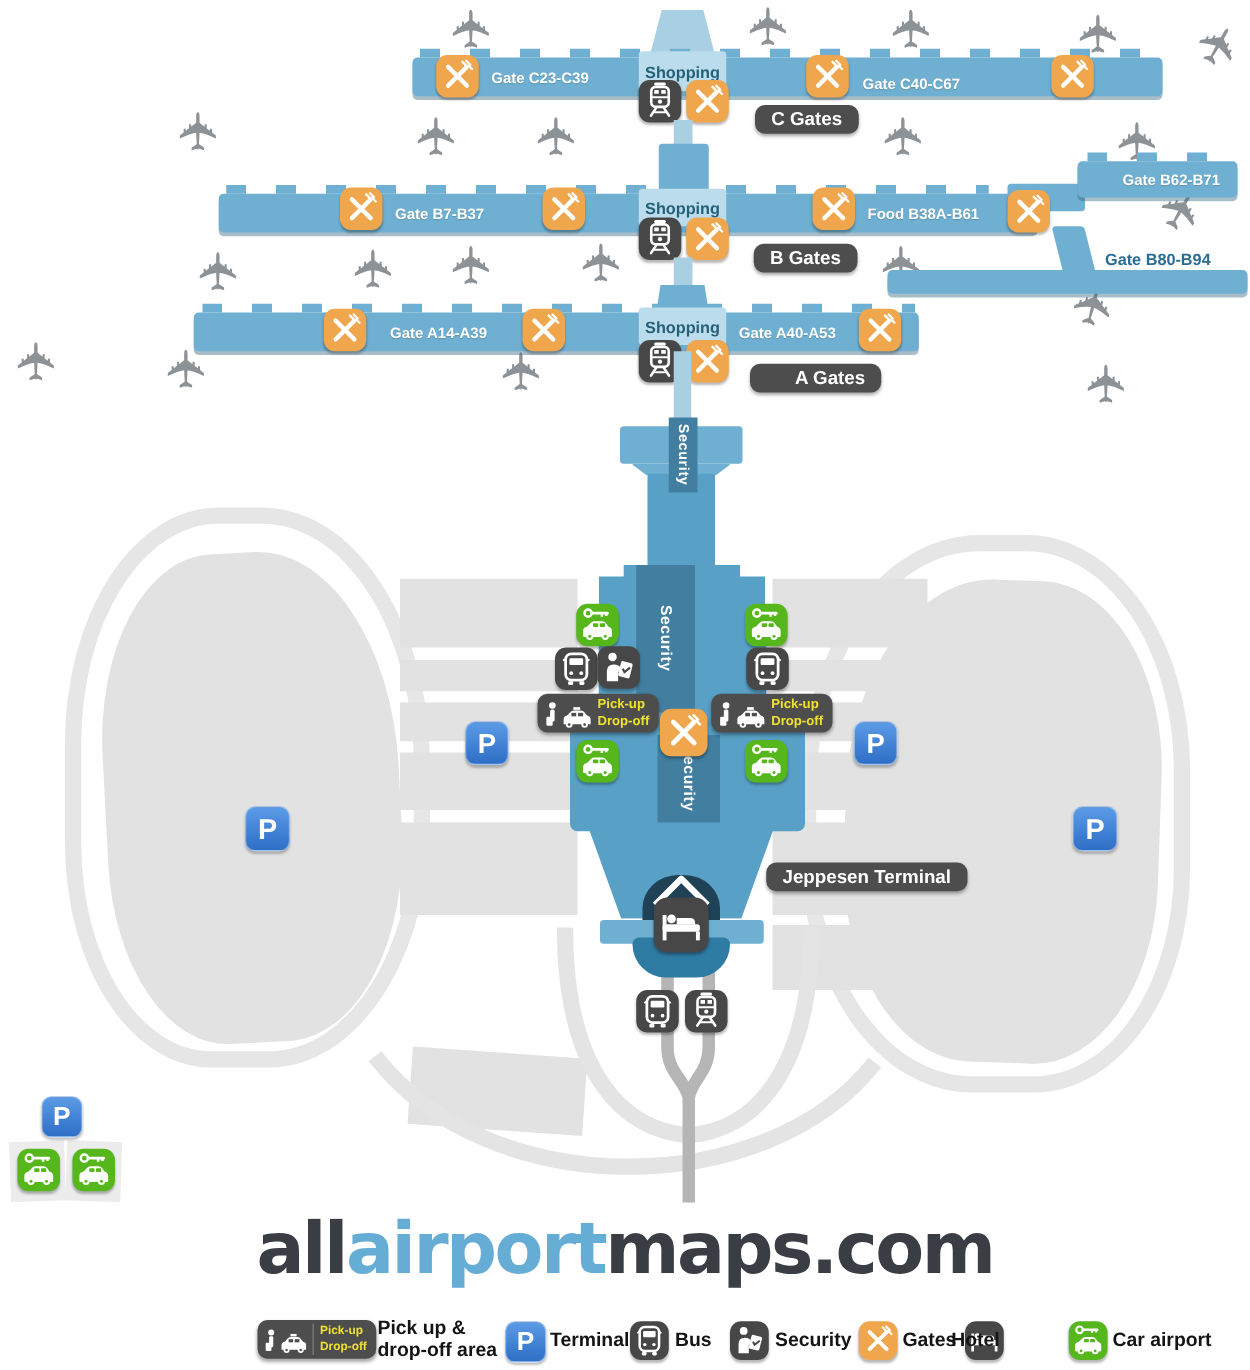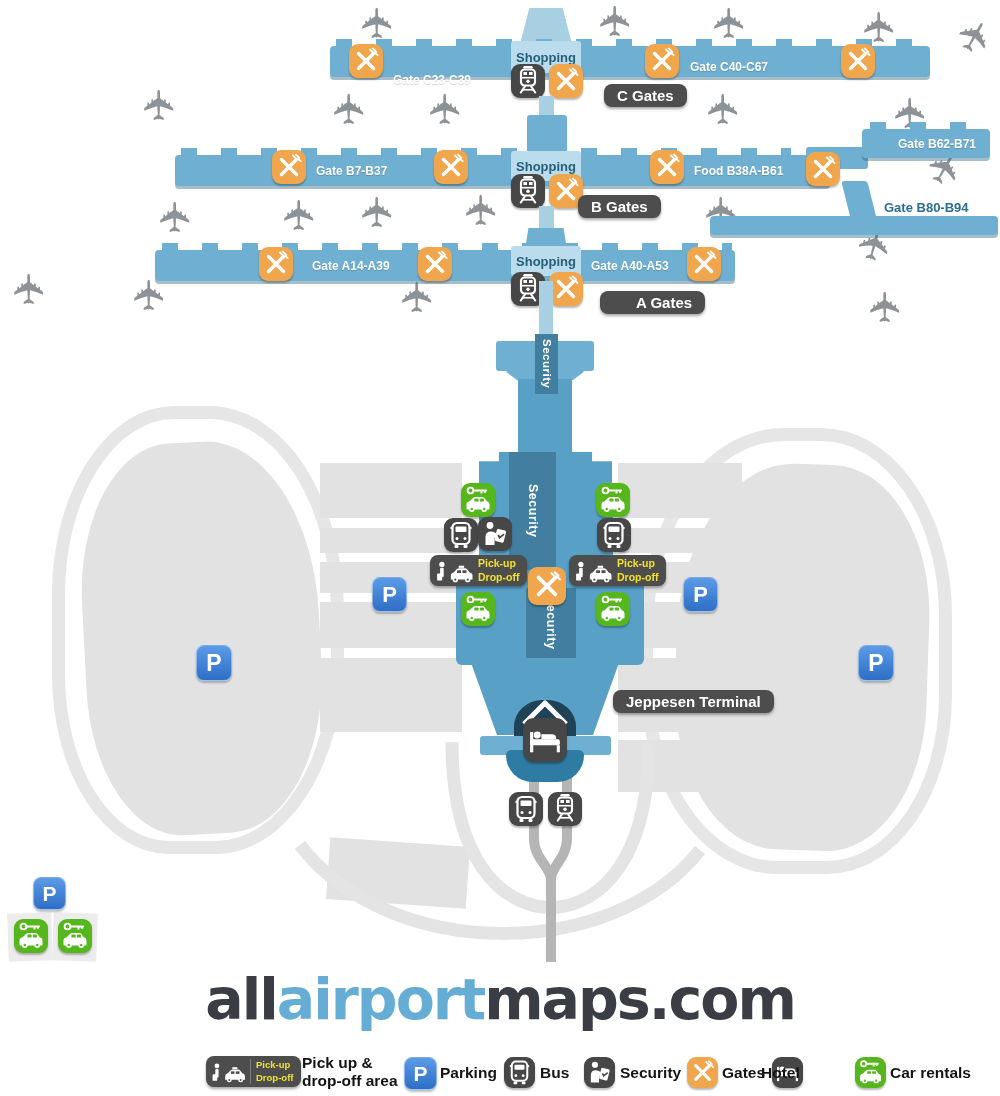--- a/index.html
+++ b/index.html
@@ -177,21 +177,21 @@
   <div class="plane" style="left:704px;top:191px;transform:rotate(-90deg);">✈</div>
   <div class="plane" style="left:858px;top:224px;transform:rotate(-75deg);">✈</div>
   <div class="plane" style="left:12px;top:268px;transform:rotate(-90deg);">✈</div>
   <div class="plane" style="left:132px;top:274px;transform:rotate(-90deg);">✈</div>
   <div class="plane" style="left:400px;top:276px;transform:rotate(-90deg);">✈</div>
   <div class="plane" style="left:868px;top:286px;transform:rotate(-90deg);">✈</div>
 
   <div class="stem" style="left:520px;top:8px;width:52px;height:36px;clip-path:polygon(18% 0,82% 0,100% 100%,0 100%);"></div>
   <div class="bumps" style="left:336px;top:39px;width:588px;"></div>
   <div class="bar" style="left:330px;top:46px;width:600px;height:31px;"></div>
-  <div class="gtxt" style="left:393px;top:55px;margin-top:18px;">Gate C23-C39</div>
+  <div class="gtxt" style="left:393px;top:55px;">Gate C23-C39</div>
   <div class="gtxt" style="left:690px;top:60px;">Gate C40-C67</div>
   <div class="icon orange" style="left:349px;top:44px;">
       <svg viewBox="0 0 34 34">
         <use href="#g-food"></use>
       </svg>
     </div>
   <div class="icon orange" style="left:645px;top:44px;">
       <svg viewBox="0 0 34 34">
         <use href="#g-food"></use>
       </svg>
@@ -251,21 +251,21 @@
   <div class="icon darkbg" style="left:511px;top:174px;">
       <svg viewBox="0 0 34 34">
         <use href="#g-train"></use>
       </svg>
     </div>
   <div class="icon orange" style="left:549px;top:174px;">
       <svg viewBox="0 0 34 34">
         <use href="#g-food"></use>
       </svg>
     </div>
-  <div class="badge" style="left:578px;top:195px;">B Gates</div>
+  <div class="badge" style="left:603px;top:195px;">B Gates</div>
   <div class="stem" style="left:539px;top:206px;width:15px;height:26px;"></div>
   <div class="blk" style="left:524px;top:228px;width:44px;height:28px;clip-path:polygon(10% 0,90% 0,100% 100%,0 100%);"></div>
 
   <div class="bumps" style="left:162px;top:243px;width:570px;"></div>
   <div class="bar" style="left:155px;top:250px;width:580px;height:31px;"></div>
   <div class="gtxt" style="left:312px;top:259px;">Gate A14-A39</div>
   <div class="gtxt" style="left:591px;top:259px;">Gate A40-A53</div>
   <div class="icon orange" style="left:259px;top:247px;">
       <svg viewBox="0 0 34 34">
         <use href="#g-food"></use>
@@ -437,21 +437,21 @@
       <div>Drop-off</div>
     </div>
   </div>
   <div class="leg-label leg-2line" style="left:302px;top:1054px;">
     <div>Pick up &amp;</div>
     <div>drop-off area</div>
   </div>
   <div class="picon" style="left:404px;top:1057px;width:31px;height:31px;font-size:21px;">
       <span>P</span>
     </div>
-  <div class="leg-label" style="left:440px;top:1064px;">Parking</div>
+  <div class="leg-label" style="left:440px;top:1064px;">Terminal</div>
   <div class="icon darkbg" style="left:504px;top:1057px;width:31px;height:31px;">
       <svg viewBox="0 0 34 34">
         <use href="#g-bus"></use>
       </svg>
     </div>
   <div class="leg-label" style="left:540px;top:1064px;">Bus</div>
   <div class="icon darkbg" style="left:584px;top:1057px;width:31px;height:31px;">
       <svg viewBox="0 0 34 34">
         <use href="#g-sec"></use>
       </svg>
@@ -467,15 +467,15 @@
       <svg viewBox="0 0 34 34">
         <use href="#g-hotel"></use>
       </svg>
     </div>
   <div class="leg-label" style="left:761px;top:1064px;">Hotel</div>
   <div class="icon greenbg" style="left:855px;top:1057px;width:31px;height:31px;">
       <svg viewBox="0 0 34 34">
         <use href="#g-car"></use>
       </svg>
     </div>
-  <div class="leg-label" style="left:890px;top:1064px;">Car rentals</div>
+  <div class="leg-label" style="left:890px;top:1064px;">Car airport</div>
 
 </div>
 
 </body></html>

